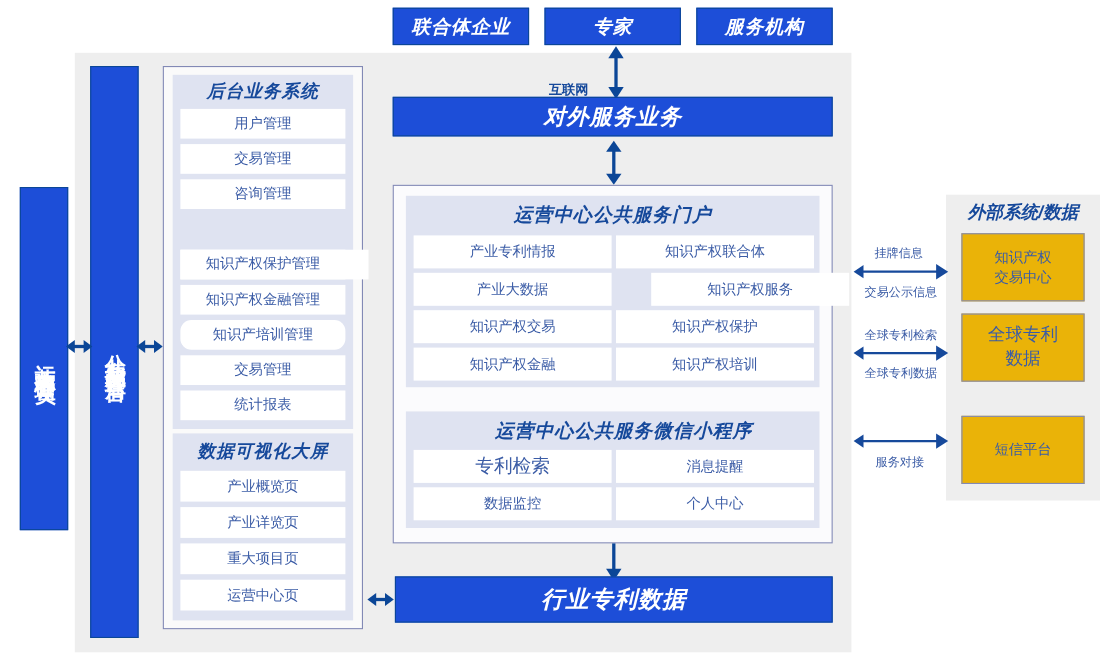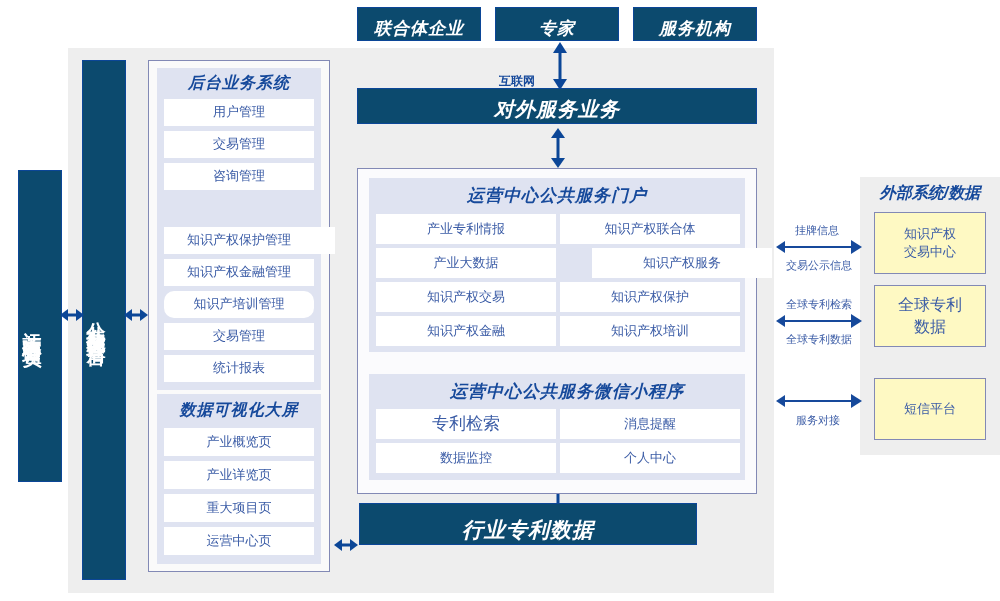--- a/index.html
+++ b/index.html
@@ -5,22 +5,22 @@
   html,body{margin:0;padding:0;}
   body{
     width:1000px;height:601px;background:#ffffff;position:relative;
     font-family:"Liberation Sans","DejaVu Sans",sans-serif;
     overflow:hidden;
   }
   .abs{position:absolute;box-sizing:border-box;}
 
   
   .bluebox{
-    background:#0c4a6e;color:#ffffff;
-    display:flex;align-items:flex-end;justify-content:center;
+    background:#1d4ed8;color:#ffffff;
+    display:flex;align-items:center;justify-content:center;
     font-weight:bold;font-style:italic;
     border:1px solid #0b4697;
     letter-spacing:1px;
   }
   .bluebox.vert{
     writing-mode:vertical-rl;text-orientation:upright;
     letter-spacing:3px;font-style:normal;
   }
 
   
@@ -34,21 +34,21 @@
     color:#16499b;font-weight:bold;font-style:italic;
     display:flex;align-items:center;justify-content:center;
     letter-spacing:1px;
   }
   .card{
     background:#ffffff;color:#3b5ca6;
     display:flex;align-items:center;justify-content:center;
     text-align:center;line-height:1.25;
   }
   .extcard{
-    background:#fef9c3;color:#3b5ca6;border:1px solid #8289b5;
+    background:#eab308;color:#3b5ca6;border:1px solid #8289b5;
     display:flex;align-items:center;justify-content:center;
     text-align:center;line-height:1.35;
   }
   .exttitle{
     color:#16499b;font-weight:bold;font-style:italic;
     display:flex;align-items:center;justify-content:center;
   }
   .conn-label{
     color:#3b5ca6;font-size:11px;white-space:nowrap;
     display:flex;align-items:center;justify-content:center;
@@ -227,21 +227,21 @@
   <span>个人中心</span>
   </div>
 
 <div class="abs" style="left:548px;top:494px;width:20px;height:34px;">
   <svg width="20" height="34" viewBox="0 0 20 34">
     <line x1="10" y1="0" x2="10" y2="26" stroke="#0b4697" stroke-width="3"></line>
     <polygon points="10,34 3,23 17,23" fill="#0b4697"></polygon>
   </svg>
 </div>
 
-<div class="abs bluebox" style="left:359px;top:503px;width:338px;height:42px;font-size:21px;">
+<div class="abs bluebox" style="left:359px;top:524px;width:398px;height:42px;font-size:21px;">
   <span>行业专利数据</span>
 </div>
 
 <div class="abs extpanel" style="left:860px;top:177px;width:140px;height:278px;"></div>
 <div class="abs exttitle" style="left:860px;top:180px;width:140px;height:26px;font-size:16px;">
   <span>外部系统/数据</span>
 </div>
 
 <div class="abs extcard" style="left:874px;top:212px;width:112px;height:62px;font-size:13px;">
   <span>

